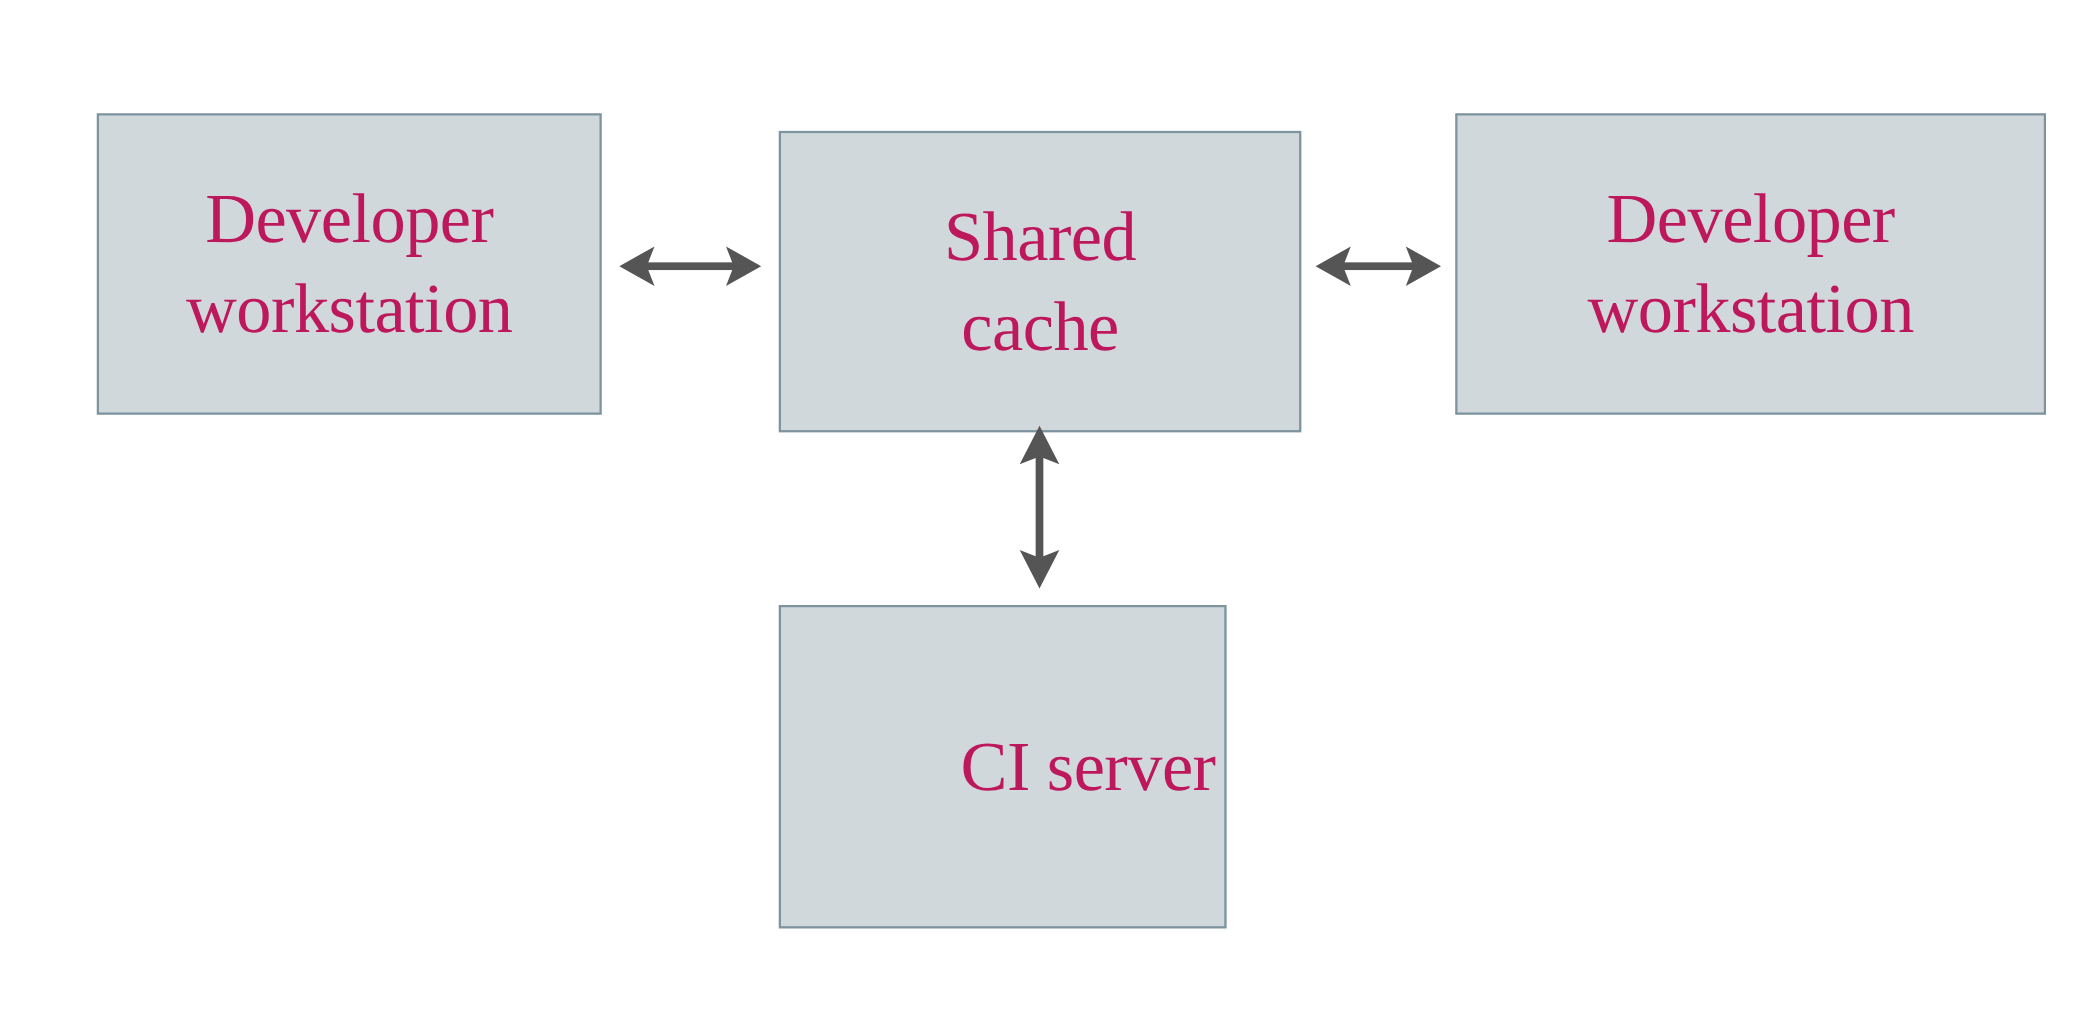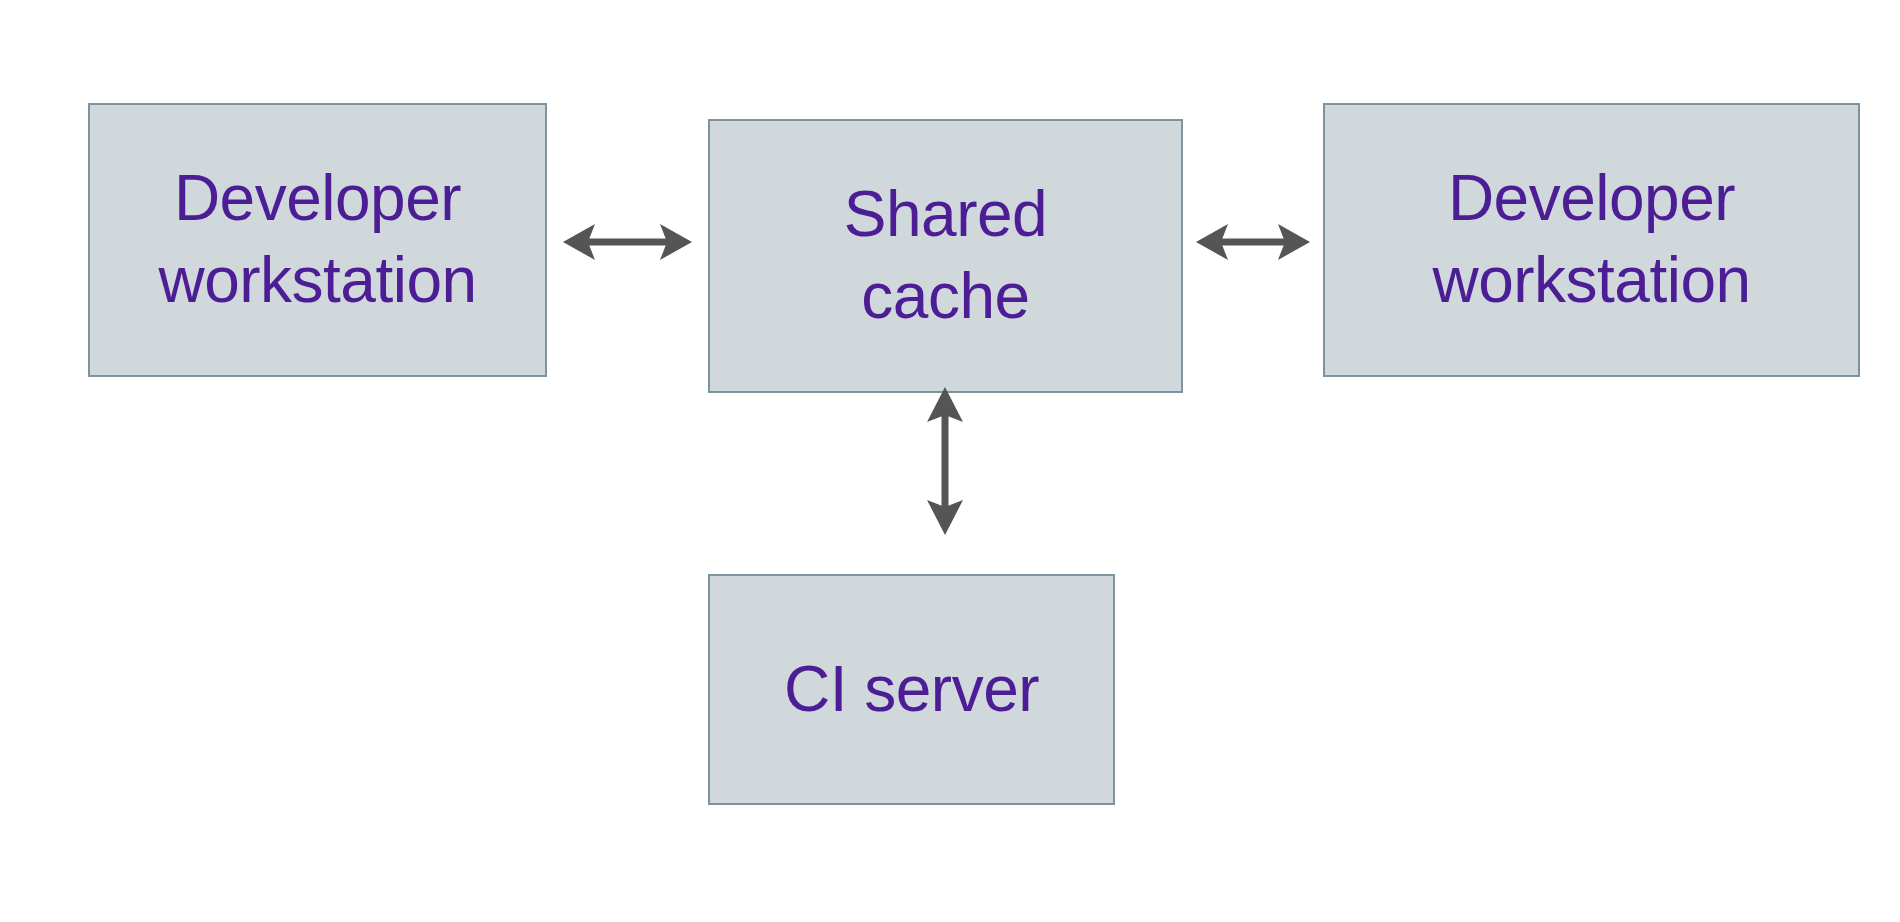--- a/index.html
+++ b/index.html
@@ -28,35 +28,35 @@
     box-sizing: border-box;
     background: #d0d8dc;
     border: 2px solid #7d939d;
     display: flex;
     align-items: center;
     justify-content: center;
     text-align: center;
   }
 
   .node-label {
-    font-family: Liberation Sans, sans-serif;
+    font-family: Liberation Serif, serif;
     font-size: 64px;
     line-height: 1.28;
-    color: #4c1d95;
+    color: #be185d;
     font-weight: 400;
     letter-spacing: -0.5px;
     white-space: pre-line;
     padding: 0 8px;
   }
 
   
   #node-dev-left   { left: 88px;   top: 103px; width: 459px; height: 274px; }
   #node-shared     { left: 708px;  top: 103px; width: 475px; height: 274px; margin-top: 16px; }
   #node-dev-right  { left: 1323px; top: 103px; width: 537px; height: 274px; }
-  #node-ci         { left: 708px;  top: 574px; width: 407px; height: 231px; }
+  #node-ci         { left: 708px;  top: 550px; width: 407px; height: 294px; justify-content: flex-end; }
 
   .connector-svg {
     position: absolute;
     overflow: visible;
     pointer-events: none;
   }
   #connector-left-shared   { left: 547px; top: 212px; width: 161px; height: 60px; }
   #connector-shared-right  { left: 1183px; top: 212px; width: 140px; height: 60px; }
   #connector-shared-ci     { left: 915px; top: 377px; width: 60px; height: 168px; }
 </style>

